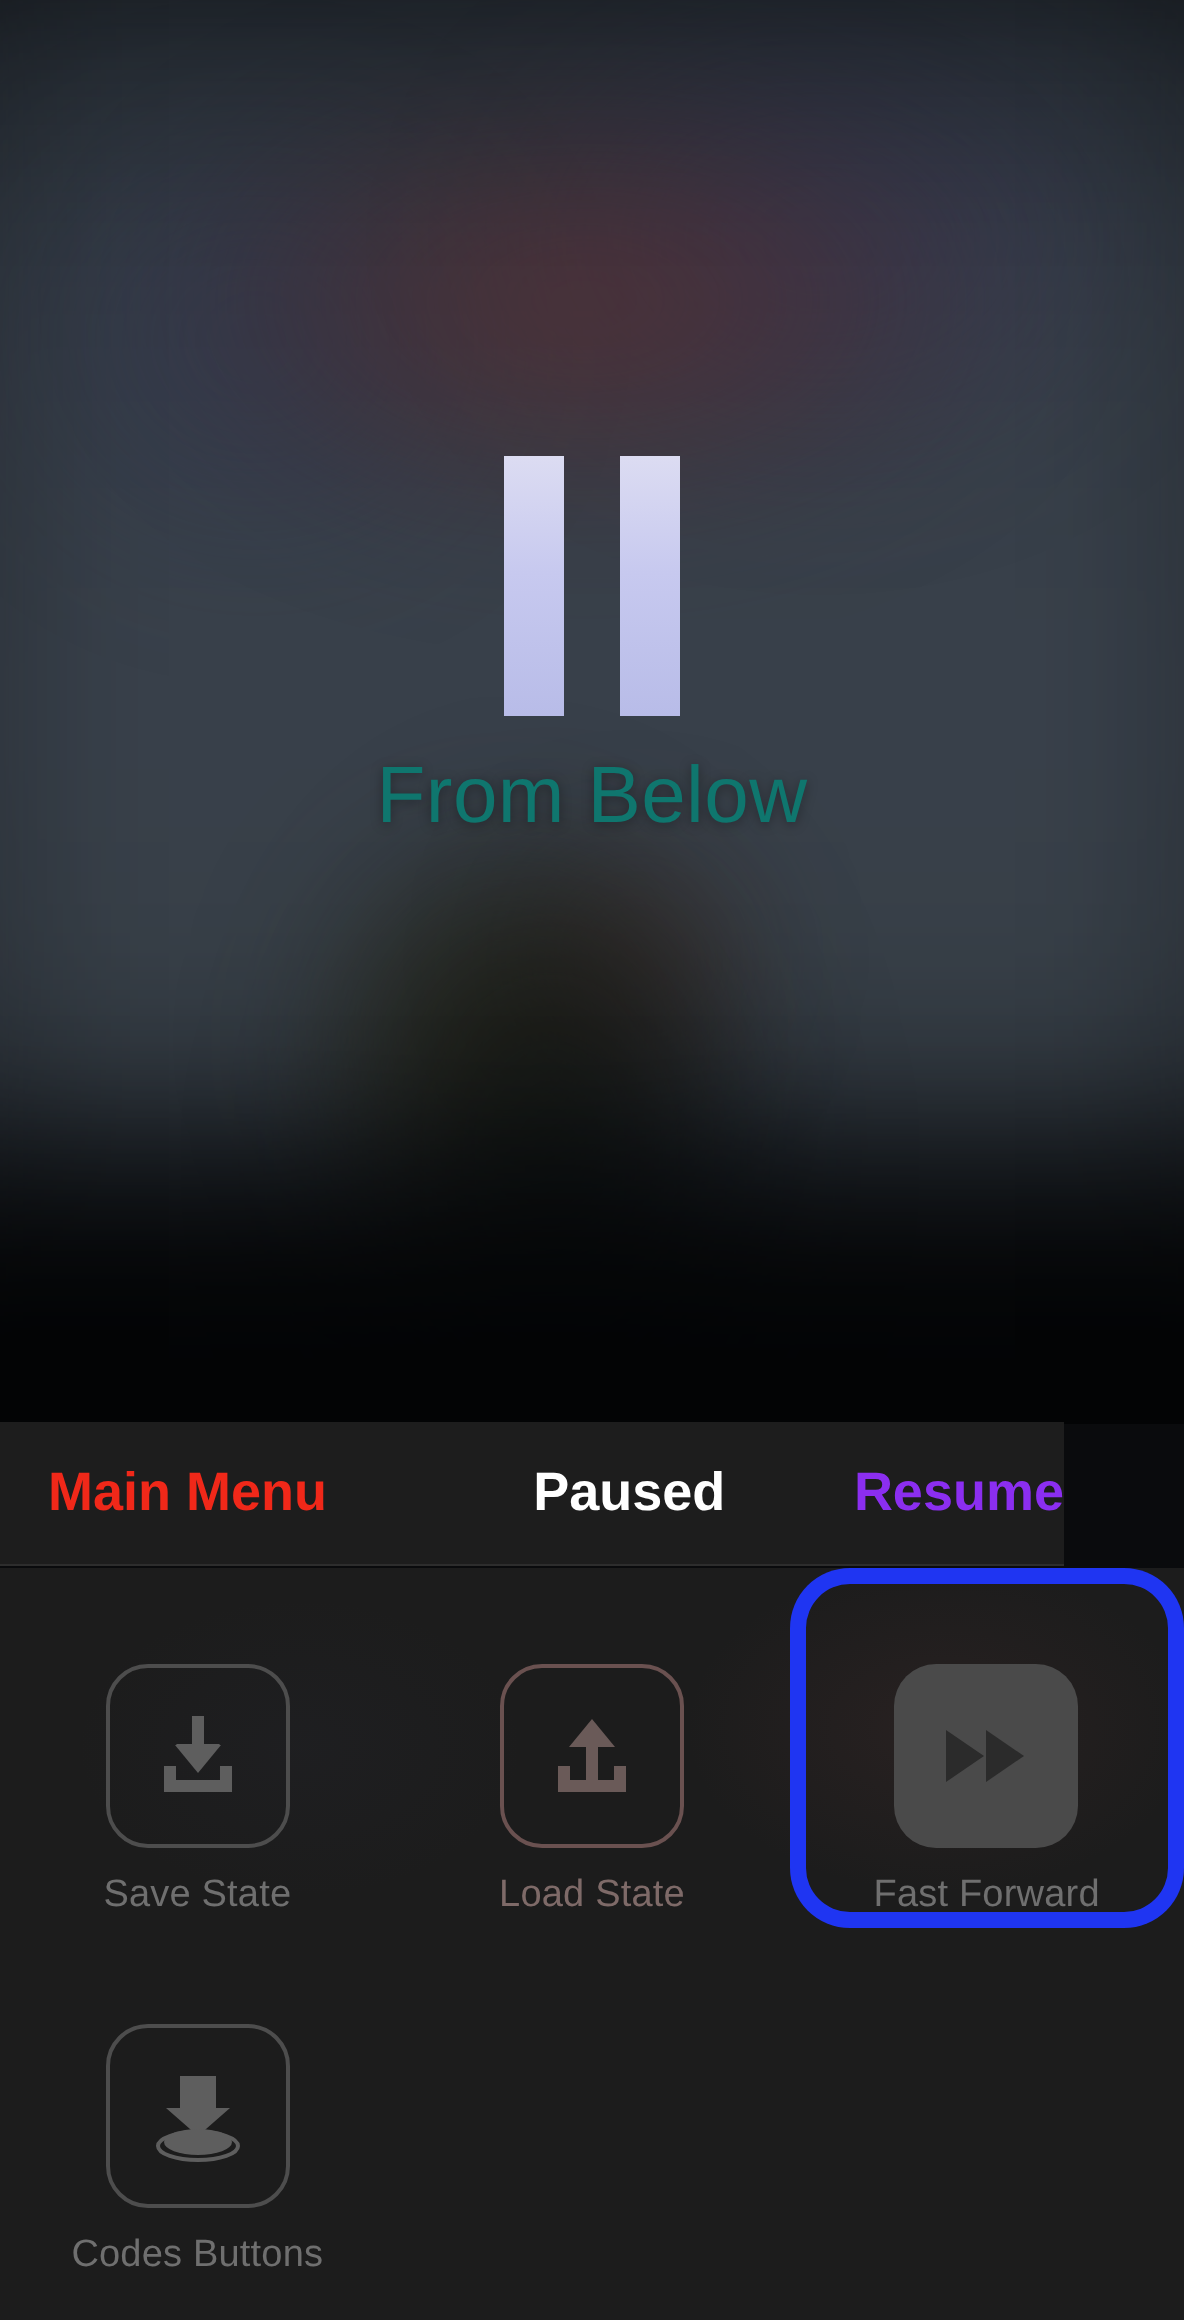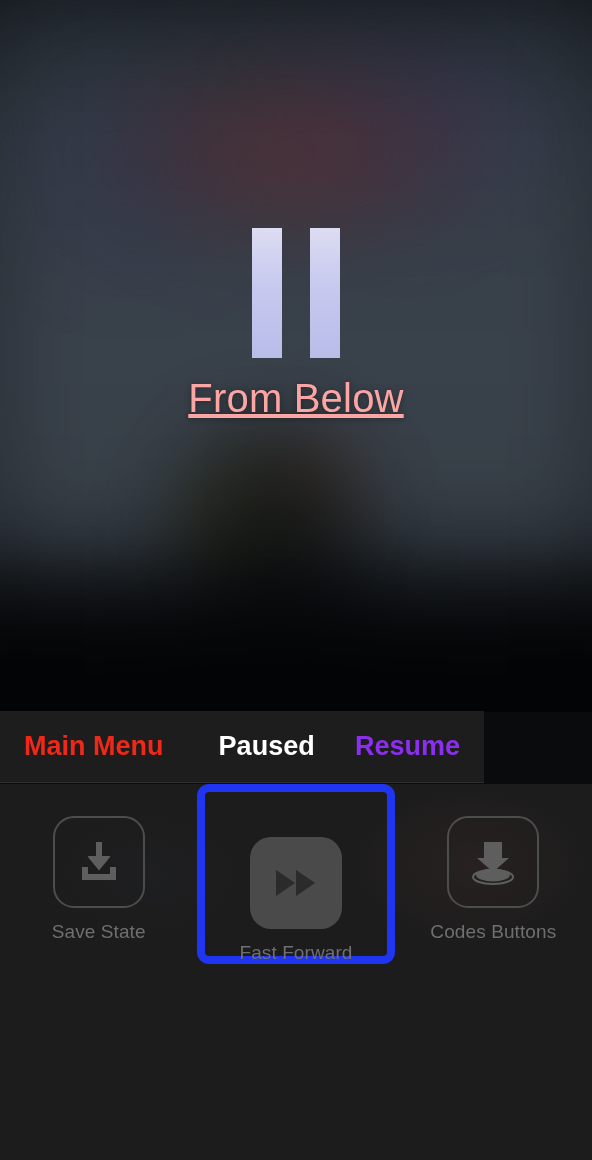--- a/index.html
+++ b/index.html
@@ -146,45 +146,44 @@
   .pause-bar {
     width: 30px;
     height: 130px;
     background: linear-gradient(to bottom, #dcdcf2 0%, #c7c9ef 45%, #b8bce8 100%);
   }
   .pause-title {
     margin-top: 18px;
     font-size: 40px;
     font-weight: 400;
     letter-spacing: 0.2px;
-    color: #fca5a5;
+    color: #0f766e;
     text-shadow: 0 1px 6px rgba(0,0,0,0.35);
-    text-decoration: underline;
   }
 
   
   .toolbar {
     position: absolute;
     left: 0;
     top: 711px;
-    width: 484px;
+    width: 532px;
     height: 72px;
     background: #1d1d1d;
     border-bottom: 1px solid #2d2d2d;
     display: flex;
     align-items: center;
     box-sizing: border-box;
   }
   .tb-left, .tb-center, .tb-right {
     display: flex;
     align-items: center;
   }
   .tb-left   { flex: 1; justify-content: flex-start; padding-left: 24px; }
   .tb-center { flex: 1; justify-content: flex-end; }
-  .tb-right  { flex: 1; justify-content: flex-end; padding-right: 24px; }
+  .tb-right  { flex: 1; justify-content: flex-end; }
 
   .tb-btn {
     font-size: 27px;
     font-weight: 700;
     background: none;
     border: none;
     padding: 0;
     cursor: pointer;
     font-family: "Liberation Sans", sans-serif;
     white-space: nowrap;
@@ -230,28 +229,27 @@
     row-gap: 0px;
   }
 
   .cell {
     position: relative;
     height: 180px;
     display: flex;
     flex-direction: column;
     align-items: center;
     justify-content: flex-start;
-    padding-top: 32px;
+    padding-top: 48px;
     box-sizing: border-box;
     cursor: pointer;
   }
   .cell.selected {
-    border-radius: 12px;
+    border-radius: 30px;
     box-shadow: inset 0 0 0 8px #1f35f2;
-    justify-content: flex-end;
   }
 
   .tile {
     width: 92px;
     height: 92px;
     border-radius: 21px;
     display: flex;
     align-items: center;
     justify-content: center;
     box-sizing: border-box;
@@ -324,20 +322,30 @@
           <svg class="glyph" width="52" height="52" viewBox="0 0 52 52">
             <path d="M26 6 L26 27 M26 33 L15 20 L37 20 Z" fill="#5e5e5e" stroke="none"></path>
             <rect x="23" y="6" width="6" height="19" fill="#5e5e5e"></rect>
             <path d="M14.5 20.5 L37.5 20.5 L26 34.5 Z" fill="#5e5e5e"></path>
             <path d="M9 31 L9 44 L43 44 L43 31 L37 31 L37 38 L15 38 L15 31 Z" fill="#5e5e5e"></path>
           </svg>
         </div>
         <div class="label">Save State</div>
       </div>
 
+      <div class="cell">
+        <div class="tile tinted">
+          <svg class="glyph" width="52" height="52" viewBox="0 0 52 52">
+            <rect x="23" y="18" width="6" height="21" fill="#6a5a58"></rect>
+            <path d="M14.5 21.5 L37.5 21.5 L26 7.5 Z" fill="#6a5a58"></path>
+            <path d="M9 31 L9 44 L43 44 L43 31 L37 31 L37 38 L15 38 L15 31 Z" fill="#6a5a58"></path>
+          </svg>
+        </div>
+        <div class="label tinted">Load State</div>
+      </div>
 
 
       <div class="cell selected">
         <div class="tile filled">
           <svg class="glyph" width="54" height="54" viewBox="0 0 54 54">
             <path d="M7 14 L26 27 L7 40 Z" fill="#2b2b2b"></path>
             <path d="M27 14 L46 27 L27 40 Z" fill="#2b2b2b"></path>
           </svg>
         </div>
         <div class="label">Fast Forward</div>

